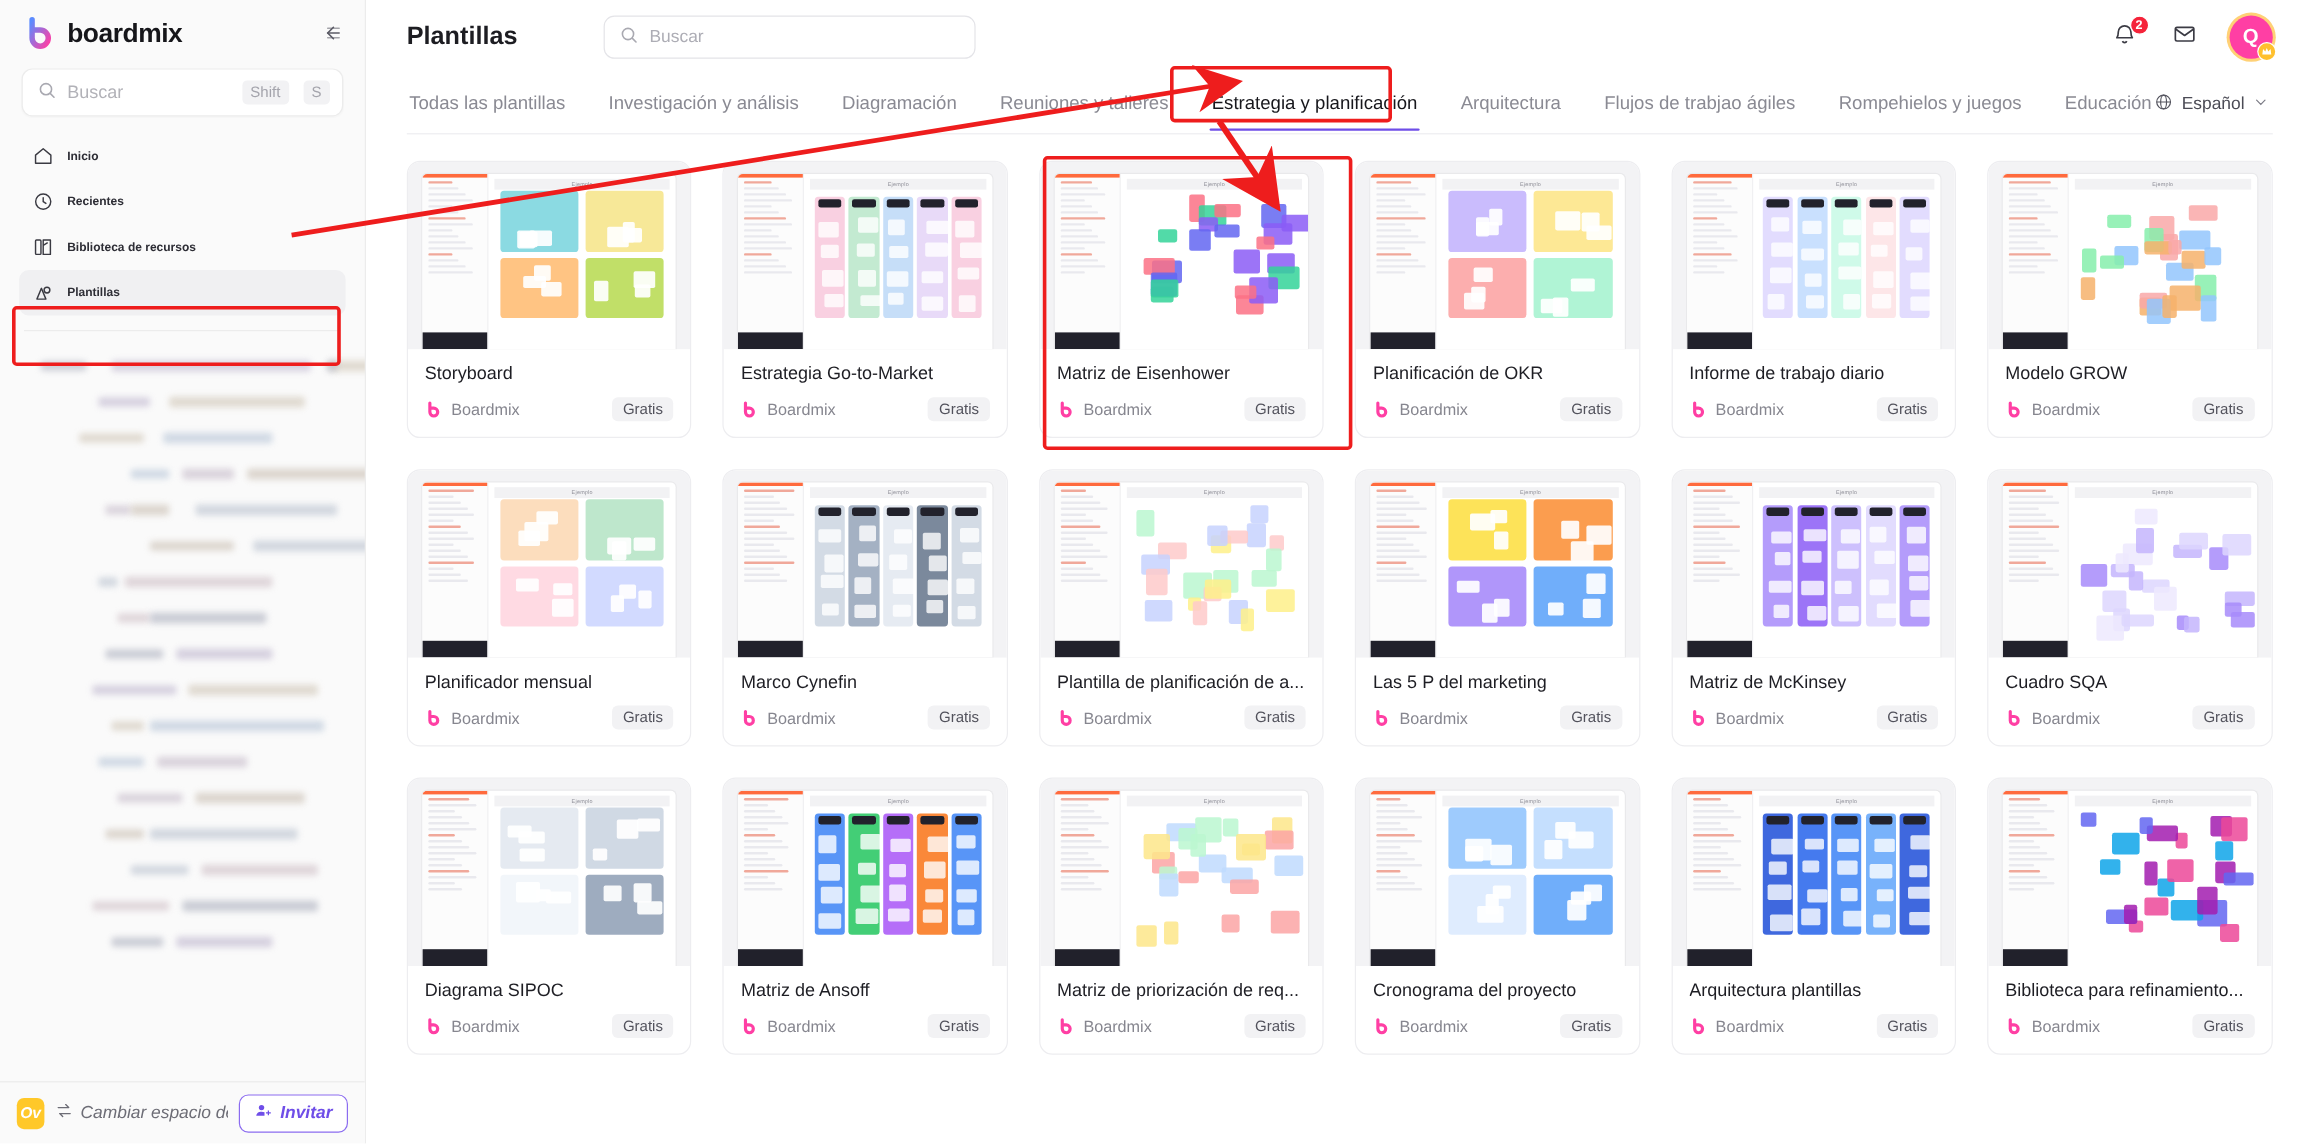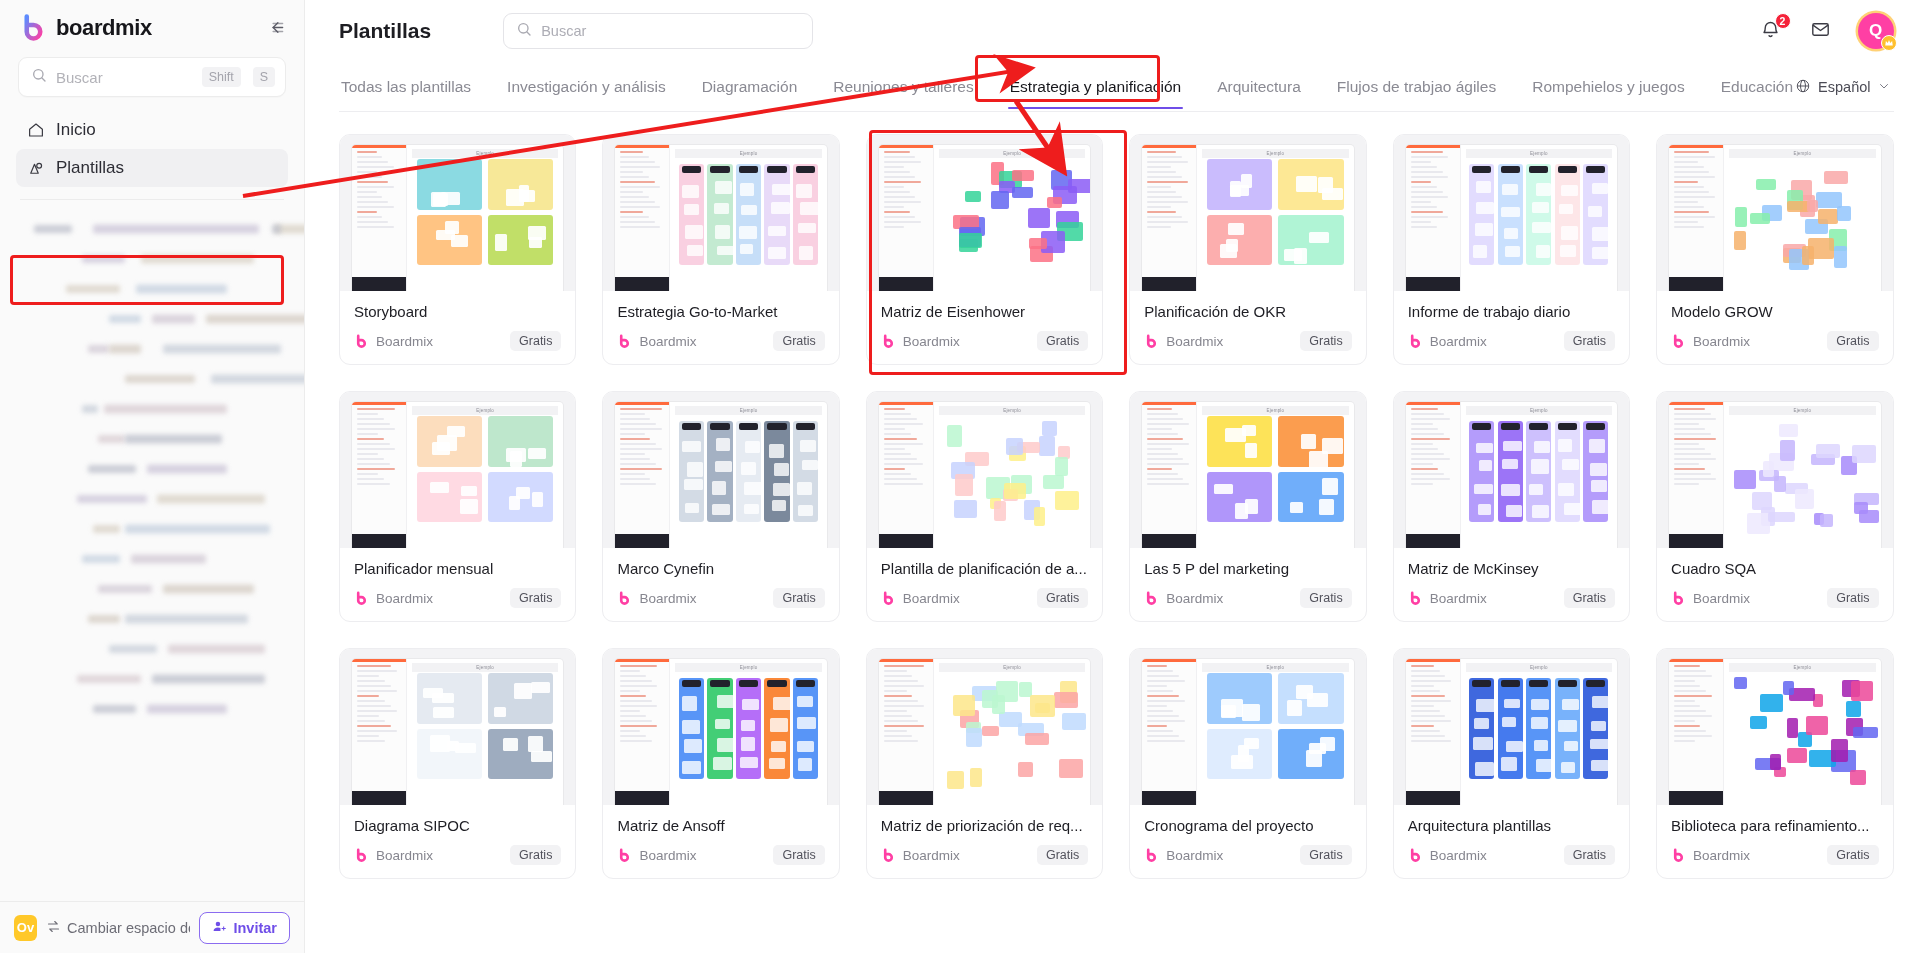--- a/index.html
+++ b/index.html
@@ -36,41 +36,41 @@
   .sb-search .ph { flex:1; font-size:15px; color:#b2b2b8; }
   .kbd {
     background:#f2f2f4; border-radius:4px; color:#a4a4ac;
     font-size:12.5px; padding: 3px 7px; margin-left:3px;
   }
 
   .sb-nav { margin-top: 14px; padding: 0 16px; }
   .sb-item {
     display:flex; align-items:center; gap: 11px;
     height: 38px; padding: 0 10px; border-radius: 8px;
-    font-size: 17px; color:#2d2d35; cursor:pointer;
+    font-size: 10px; color:#2d2d35; cursor:pointer;font-weight:bold;
   }
   .sb-item .ico { width:19px; height:19px; display:flex; align-items:center; justify-content:center; color:#3a3a42; }
   .sb-item.active { background:#f0f0f2; }
   .sb-item-wrap { position: relative; }
 
   .sb-divider { height:1px; background:#ececec; margin: 12px 20px 0 20px; }
 
   
   .blur-tree { margin-top: 14px; padding: 0 18px; position: relative; height: 520px; overflow:hidden; }
   .blur-row { position:relative; height: 30px; }
   .blur-seg {
     position:absolute; top:50%; transform: translateY(-50%);
     border-radius:2px; opacity:.72;
     filter: blur(2.6px);
   }
 
   .sb-bottom {
     position:absolute; bottom:0; left:0; right:0; height: 52px;
     border-top:1px solid #ececec; background:#fafafa;
-    display:flex; align-items:center; gap:9px; padding: 0 14px;
+    display:flex; align-items:center; gap:9px; padding: 0 14px; font-style: italic;
   }
   .ws-badge {
     width:26px; height:26px; border-radius:6px; background:#ffc829;
     color:#fff; font-size:13px; font-weight:700;
     display:flex; align-items:center; justify-content:center;
   }
   .ws-switch { display:flex; align-items:center; gap:6px; font-size:14.5px; color:#6d6d76; cursor:pointer;
     white-space:nowrap; overflow:hidden; max-width:150px; }
   .invite-btn {
     margin-left:auto; display:flex; align-items:center; gap:6px;
@@ -210,21 +210,40 @@
     <nav class="sb-nav">
       <div class="sb-item">
         <span class="ico">
           <svg width="18" height="18" viewBox="0 0 24 24" fill="none" stroke="currentColor" stroke-width="1.6" stroke-linejoin="round">
             <path d="M3.5 11 L12 4 L20.5 11 V20 H3.5 Z"></path>
           </svg>
         </span>
         <span>Inicio</span>
       </div>
 
-
+      <div class="sb-item">
+        <span class="ico">
+          <svg width="18" height="18" viewBox="0 0 24 24" fill="none" stroke="currentColor" stroke-width="1.6">
+            <circle cx="12" cy="12" r="8.4"></circle>
+              <path d="M12 7.6 V12 L15 14" stroke-linecap="round"></path>
+          </svg>
+        </span>
+        <span>Recientes</span>
+      </div>
+
+      <div class="sb-item">
+        <span class="ico">
+          <svg width="18" height="18" viewBox="0 0 24 24" fill="none" stroke="currentColor" stroke-width="1.6" stroke-linejoin="round">
+            <rect x="3.5" y="4" width="6" height="16" rx="1"></rect>
+              <path d="M12 4 h8 v16 h-8 z"></path>
+              <path d="M12 10 l5 -3"></path>
+          </svg>
+        </span>
+        <span>Biblioteca de recursos</span>
+      </div>
 
 
       <div class="sb-item-wrap">
         <div class="sb-item active">
           <span class="ico">
             <svg width="18" height="18" viewBox="0 0 24 24" fill="none" stroke="currentColor" stroke-width="1.6" stroke-linejoin="round">
               <path d="M5 19 L10 7 L15 19 Z"></path>
                 <circle cx="16.2" cy="9" r="3.2"></circle>
             </svg>
           </span>

